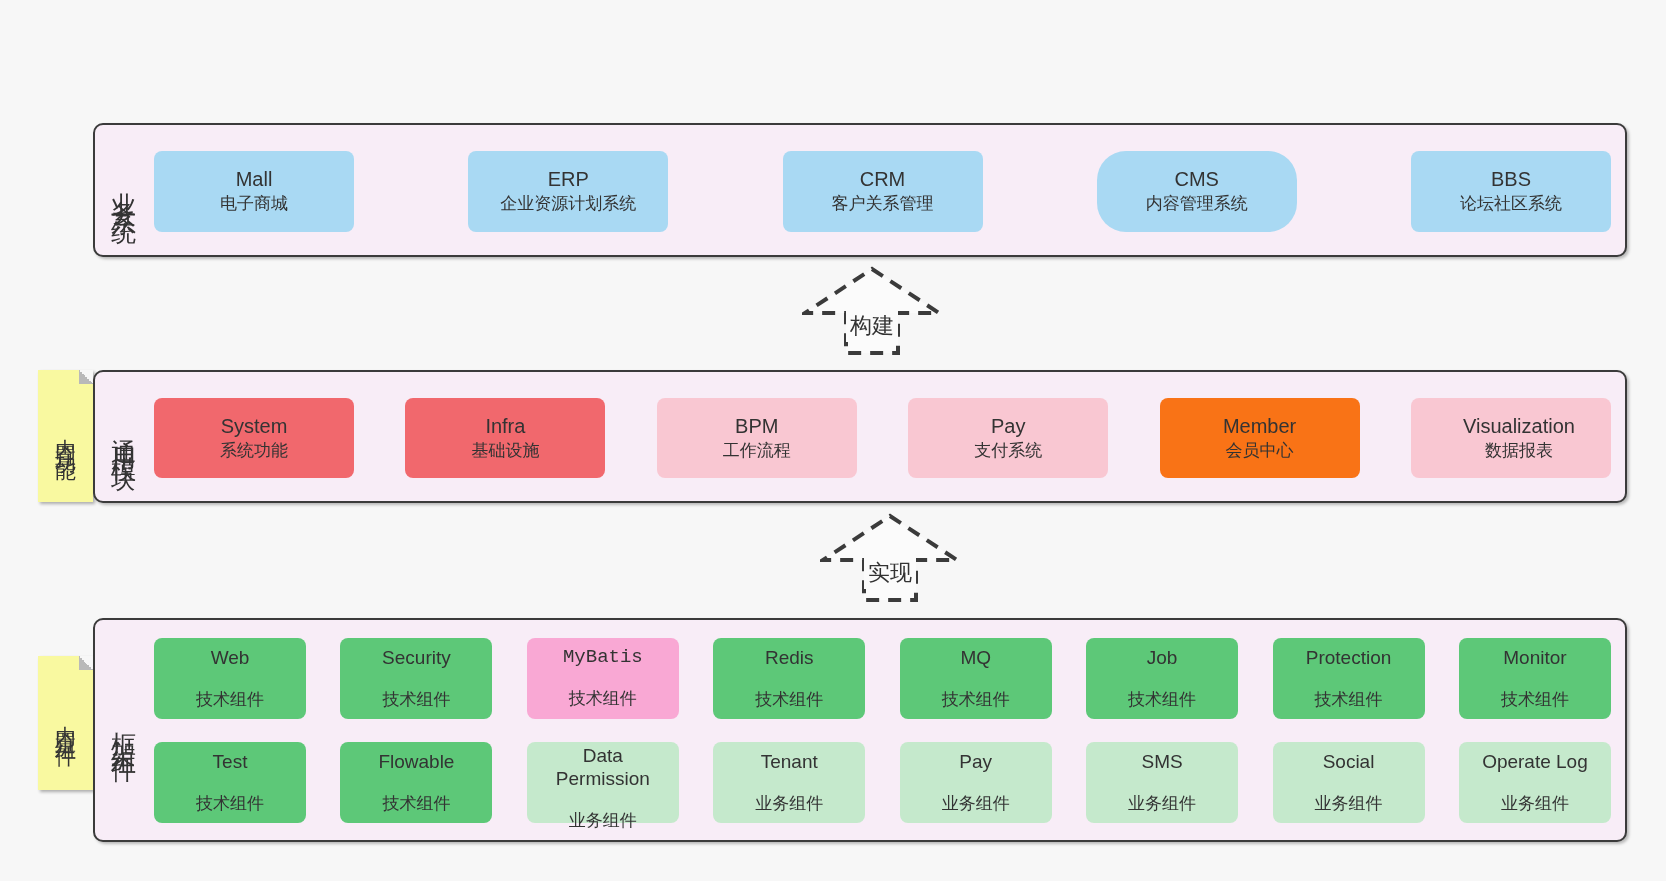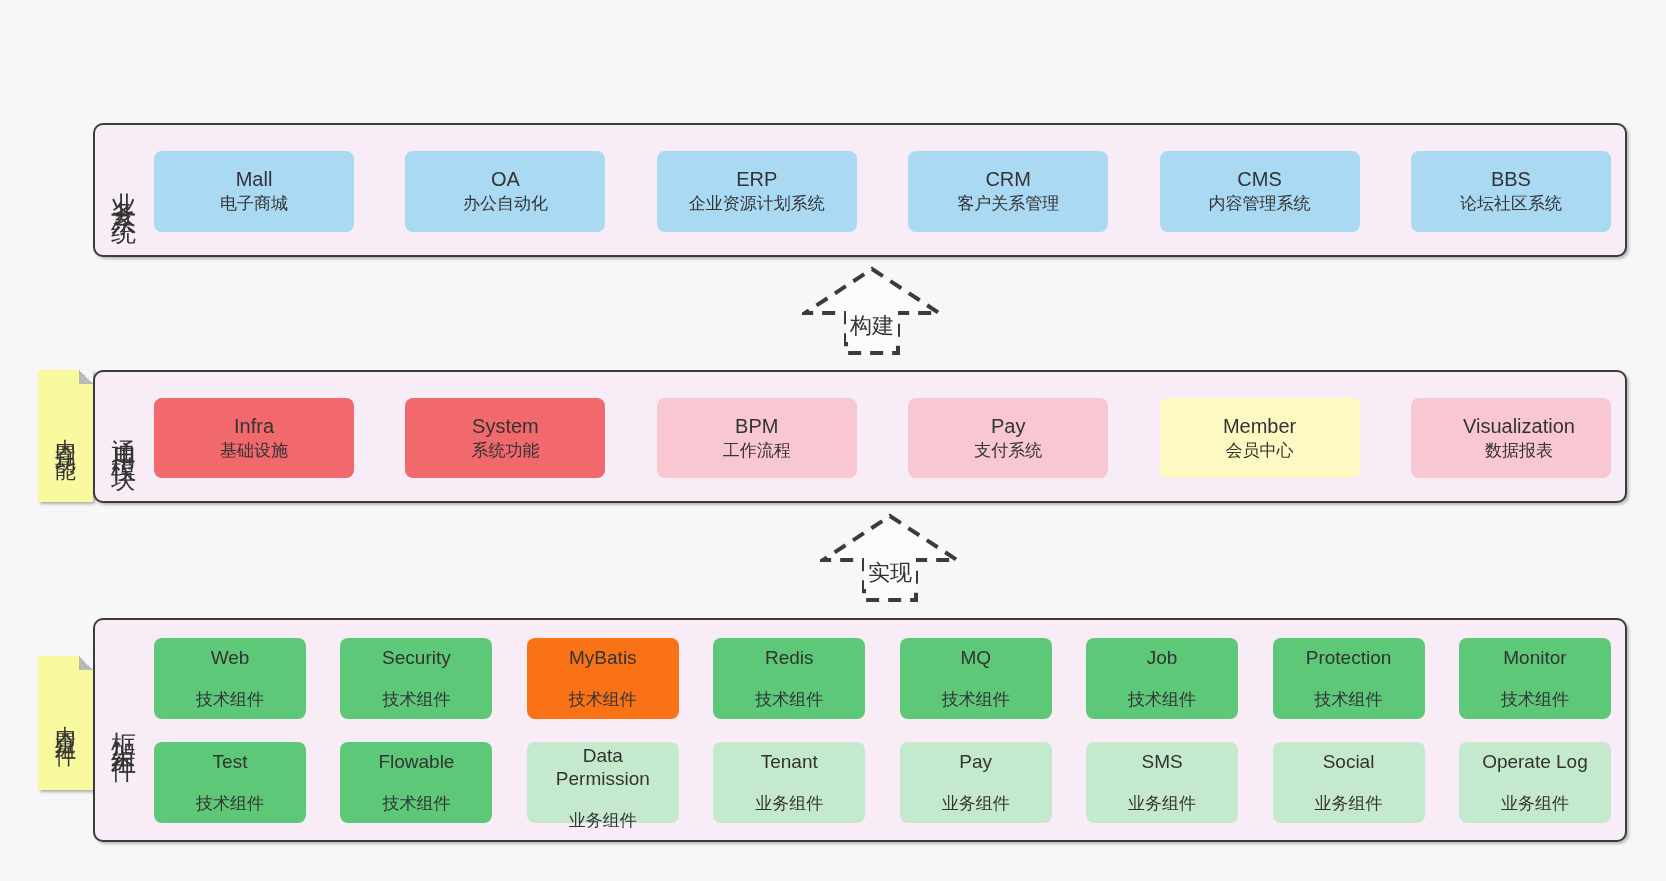--- a/index.html
+++ b/index.html
@@ -61,32 +61,28 @@
 <div class="canvas">
 
   <section class="layer" id="layer-business">
     <div class="v-label">业务系统</div>
     <div class="box-row row-6">
         <div class="box" style="background: rgb(169, 217, 243);">
           <div class="box-name">Mall</div>
           <div class="box-desc">电子商城</div>
         </div>
         <div class="box" style="background: rgb(169, 217, 243);">
-          <div class="box-name">OA</div>
-          <div class="box-desc">办公自动化</div>
-        </div>
-        <div class="box" style="background: rgb(169, 217, 243);">
           <div class="box-name">ERP</div>
           <div class="box-desc">企业资源计划系统</div>
         </div>
         <div class="box" style="background: rgb(169, 217, 243);">
           <div class="box-name">CRM</div>
           <div class="box-desc">客户关系管理</div>
         </div>
-        <div class="box" style="background: rgb(169, 217, 243);">
+        <div class="box" style="background: rgb(169, 217, 243); border-radius: 29px;">
           <div class="box-name">CMS</div>
           <div class="box-desc">内容管理系统</div>
         </div>
         <div class="box" style="background: rgb(169, 217, 243);">
           <div class="box-name">BBS</div>
           <div class="box-desc">论坛社区系统</div>
         </div>
       </div>
   </section>
 
@@ -99,36 +95,36 @@
   </div>
 
   <div class="note" id="note-modules">
     <span class="fold"></span>
     <span class="note-text">内置功能</span>
   </div>
   <section class="layer" id="layer-modules">
     <div class="v-label">通用模块</div>
     <div class="box-row row-6">
         <div class="box" style="background: rgb(241, 104, 109);">
+          <div class="box-name">System</div>
+          <div class="box-desc">系统功能</div>
+        </div>
+        <div class="box" style="background: rgb(241, 104, 109);">
           <div class="box-name">Infra</div>
           <div class="box-desc">基础设施</div>
-        </div>
-        <div class="box" style="background: rgb(241, 104, 109);">
-          <div class="box-name">System</div>
-          <div class="box-desc">系统功能</div>
         </div>
         <div class="box" style="background: rgb(249, 199, 210);">
           <div class="box-name">BPM</div>
           <div class="box-desc">工作流程</div>
         </div>
         <div class="box" style="background: rgb(249, 199, 210);">
           <div class="box-name">Pay</div>
           <div class="box-desc">支付系统</div>
         </div>
-        <div class="box" style="background: #fef9c3; justify-content: center;">
+        <div class="box" style="background: #f97316; justify-content: center;">
           <div class="box-name">Member</div>
           <div class="box-desc">会员中心</div>
         </div>
         <div class="box" style="background: rgb(249, 199, 210); padding-left: 20px;">
           <div class="box-name">Visualization</div>
           <div class="box-desc">数据报表</div>
         </div>
       </div>
   </section>
 
@@ -148,21 +144,21 @@
     <div class="v-label">框架组件</div>
     <div class="box-row row-8 row1">
         <div class="box" style="background: rgb(93, 200, 120);">
           <div class="box-name">Web</div>
           <div class="box-desc">技术组件</div>
         </div>
         <div class="box" style="background: rgb(93, 200, 120);">
           <div class="box-name">Security</div>
           <div class="box-desc">技术组件</div>
         </div>
-        <div class="box" style="background: #f97316;">
+        <div class="box" style="background: #f9a8d4; font-family: Liberation Mono, monospace;">
           <div class="box-name">MyBatis</div>
           <div class="box-desc">技术组件</div>
         </div>
         <div class="box" style="background: rgb(93, 200, 120);">
           <div class="box-name">Redis</div>
           <div class="box-desc">技术组件</div>
         </div>
         <div class="box" style="background: rgb(93, 200, 120);">
           <div class="box-name">MQ</div>
           <div class="box-desc">技术组件</div>

